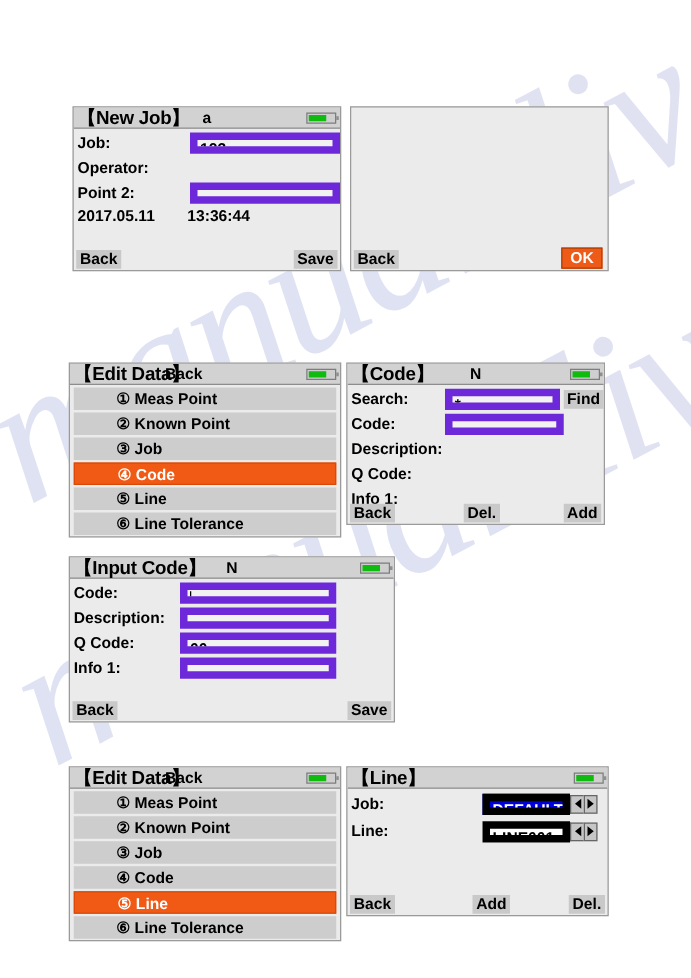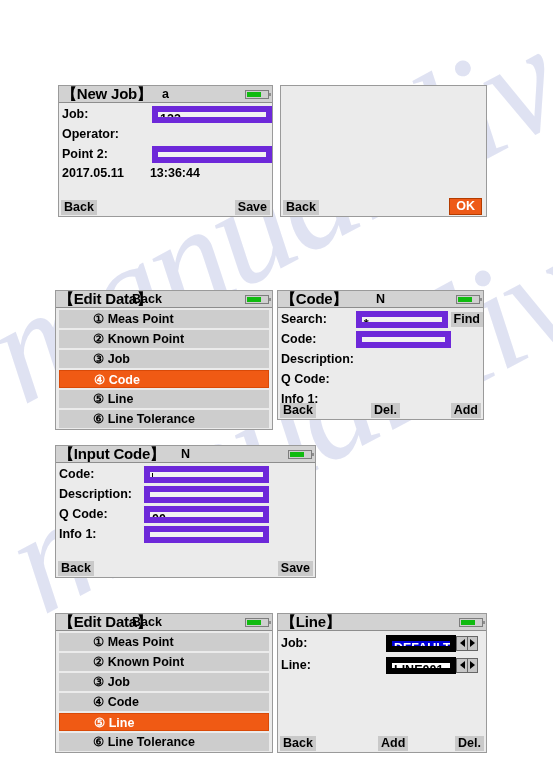--- a/index.html
+++ b/index.html
@@ -356,21 +356,21 @@
   <div class="menu">
     <div class="mitem">① Meas Point</div>
     <div class="mitem">② Known Point</div>
     <div class="mitem">③ Job</div>
     <div class="mitem">④ Code</div>
     <div class="mitem sel">⑤ Line</div>
     <div class="mitem">⑥ Line Tolerance</div>
   </div>
 </div>
 
-<div class="screen" style="left:277px;top:613px;width:210px;height:140px;">
+<div class="screen" style="left:277px;top:613px;width:210px;height:120px;">
   <div class="titlebar">
     <span class="title-left">【Line】</span>
     <span class="battery"></span>
   </div>
 
   <div class="form">
     <div class="frow" style="margin-top:2px;">
       <span class="flabel" style="width:105px;">Job:</span>
       <span class="finput selbox" style="width:70px;border-color:#000;">DEFAULT</span>
       <span class="spin">

